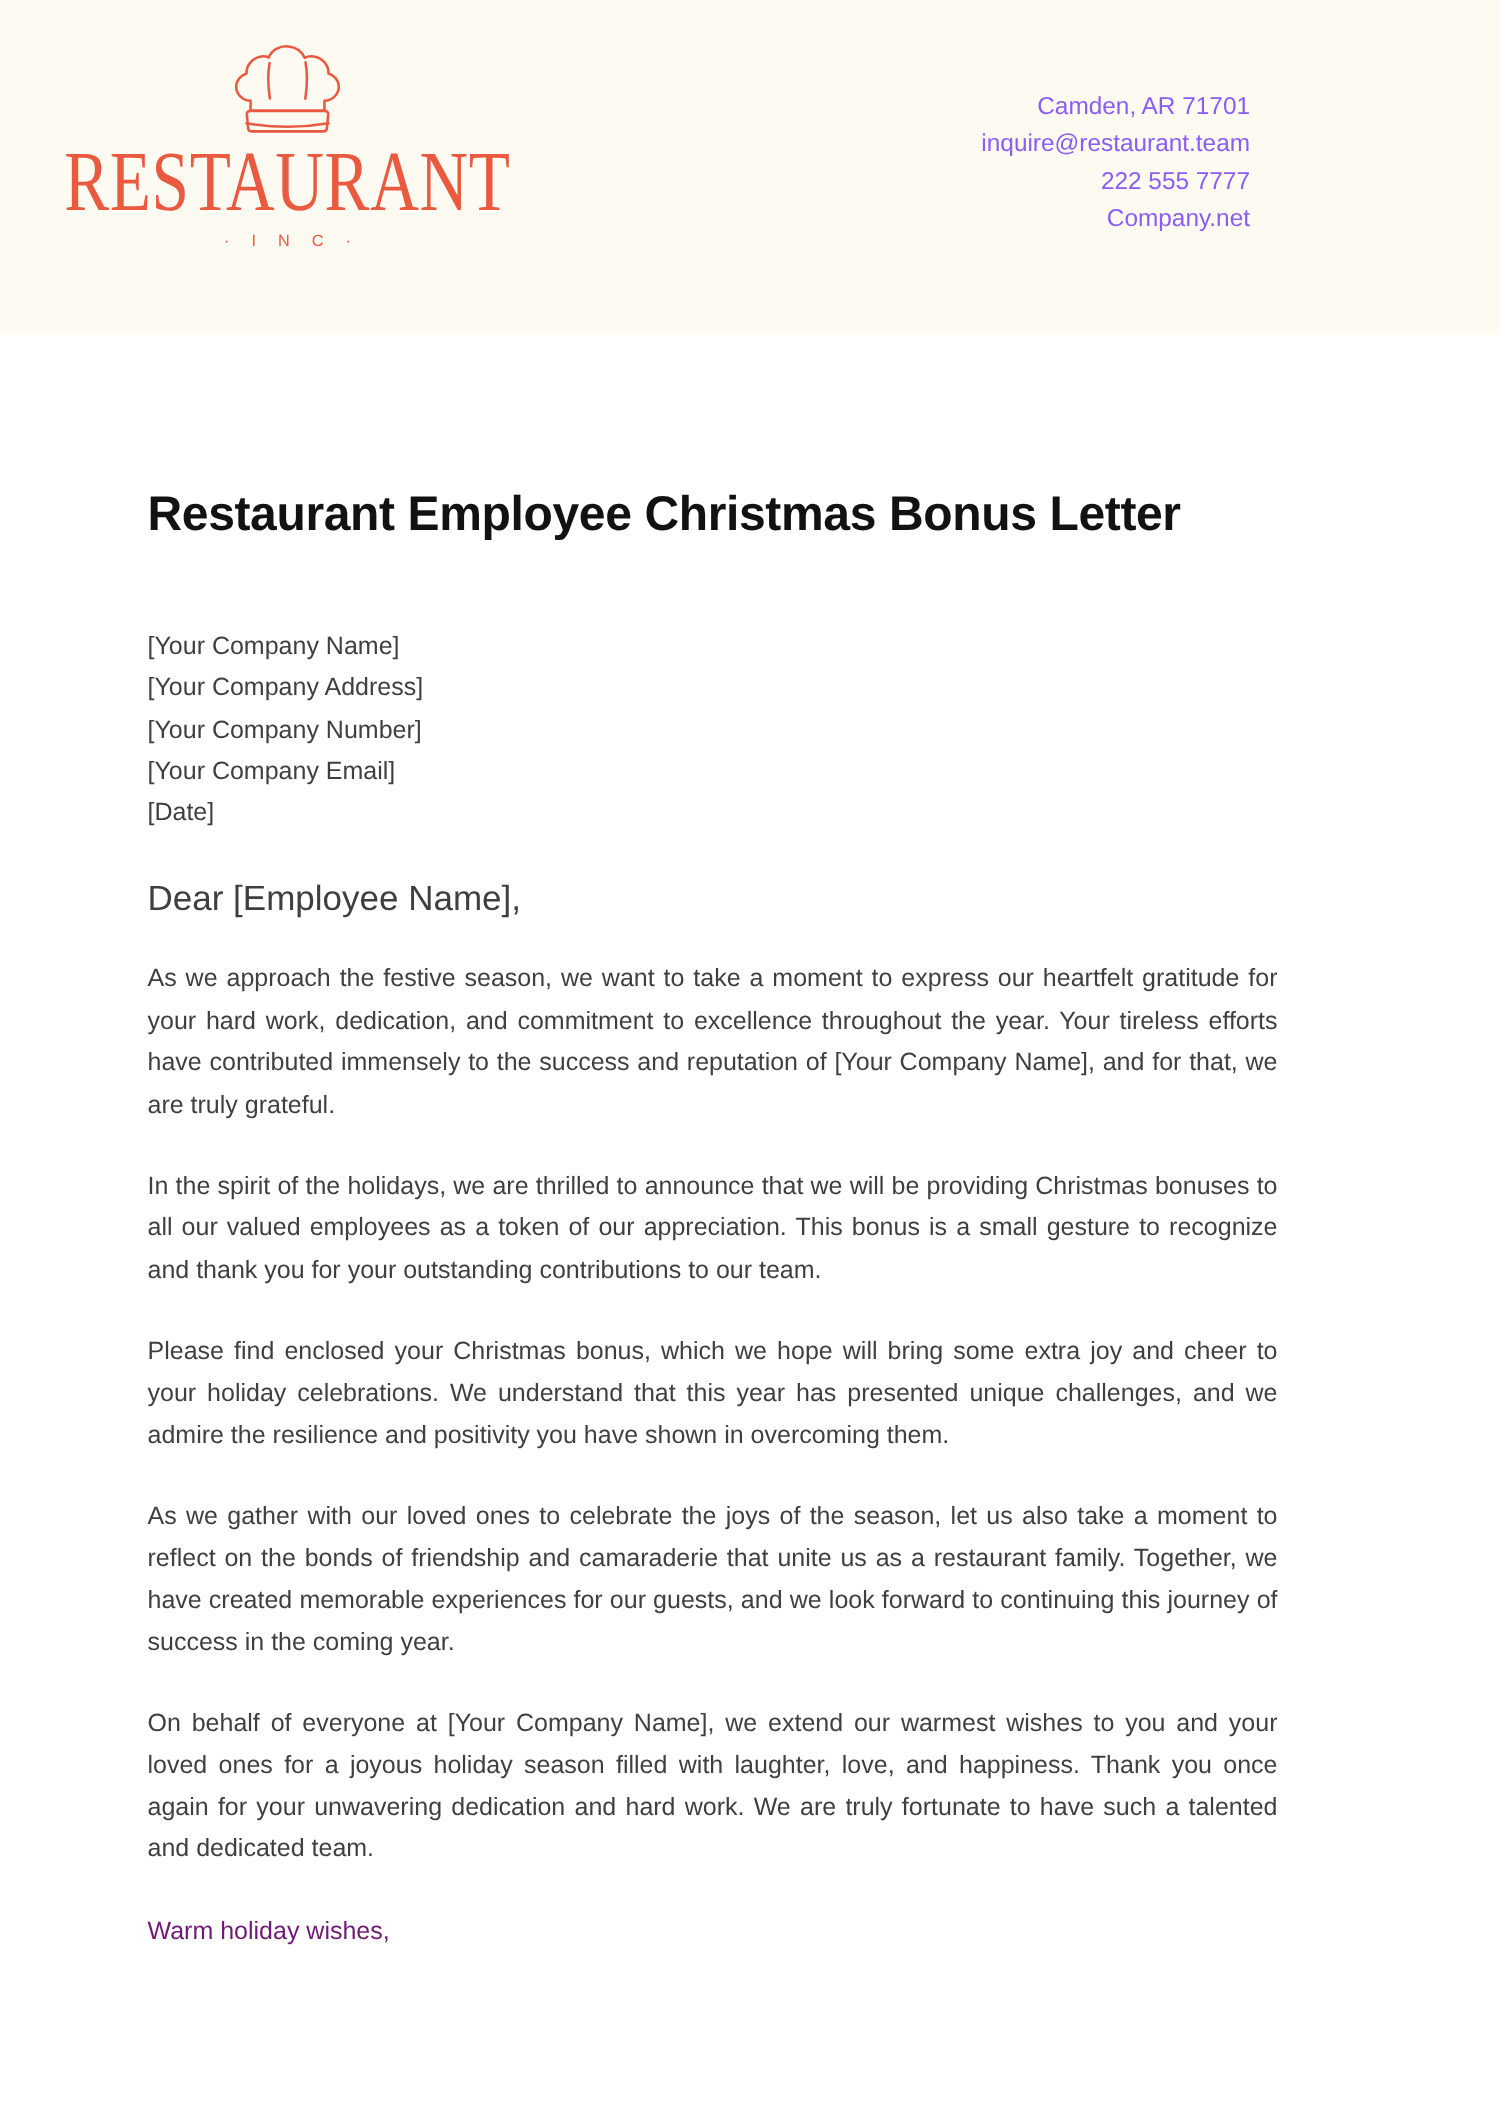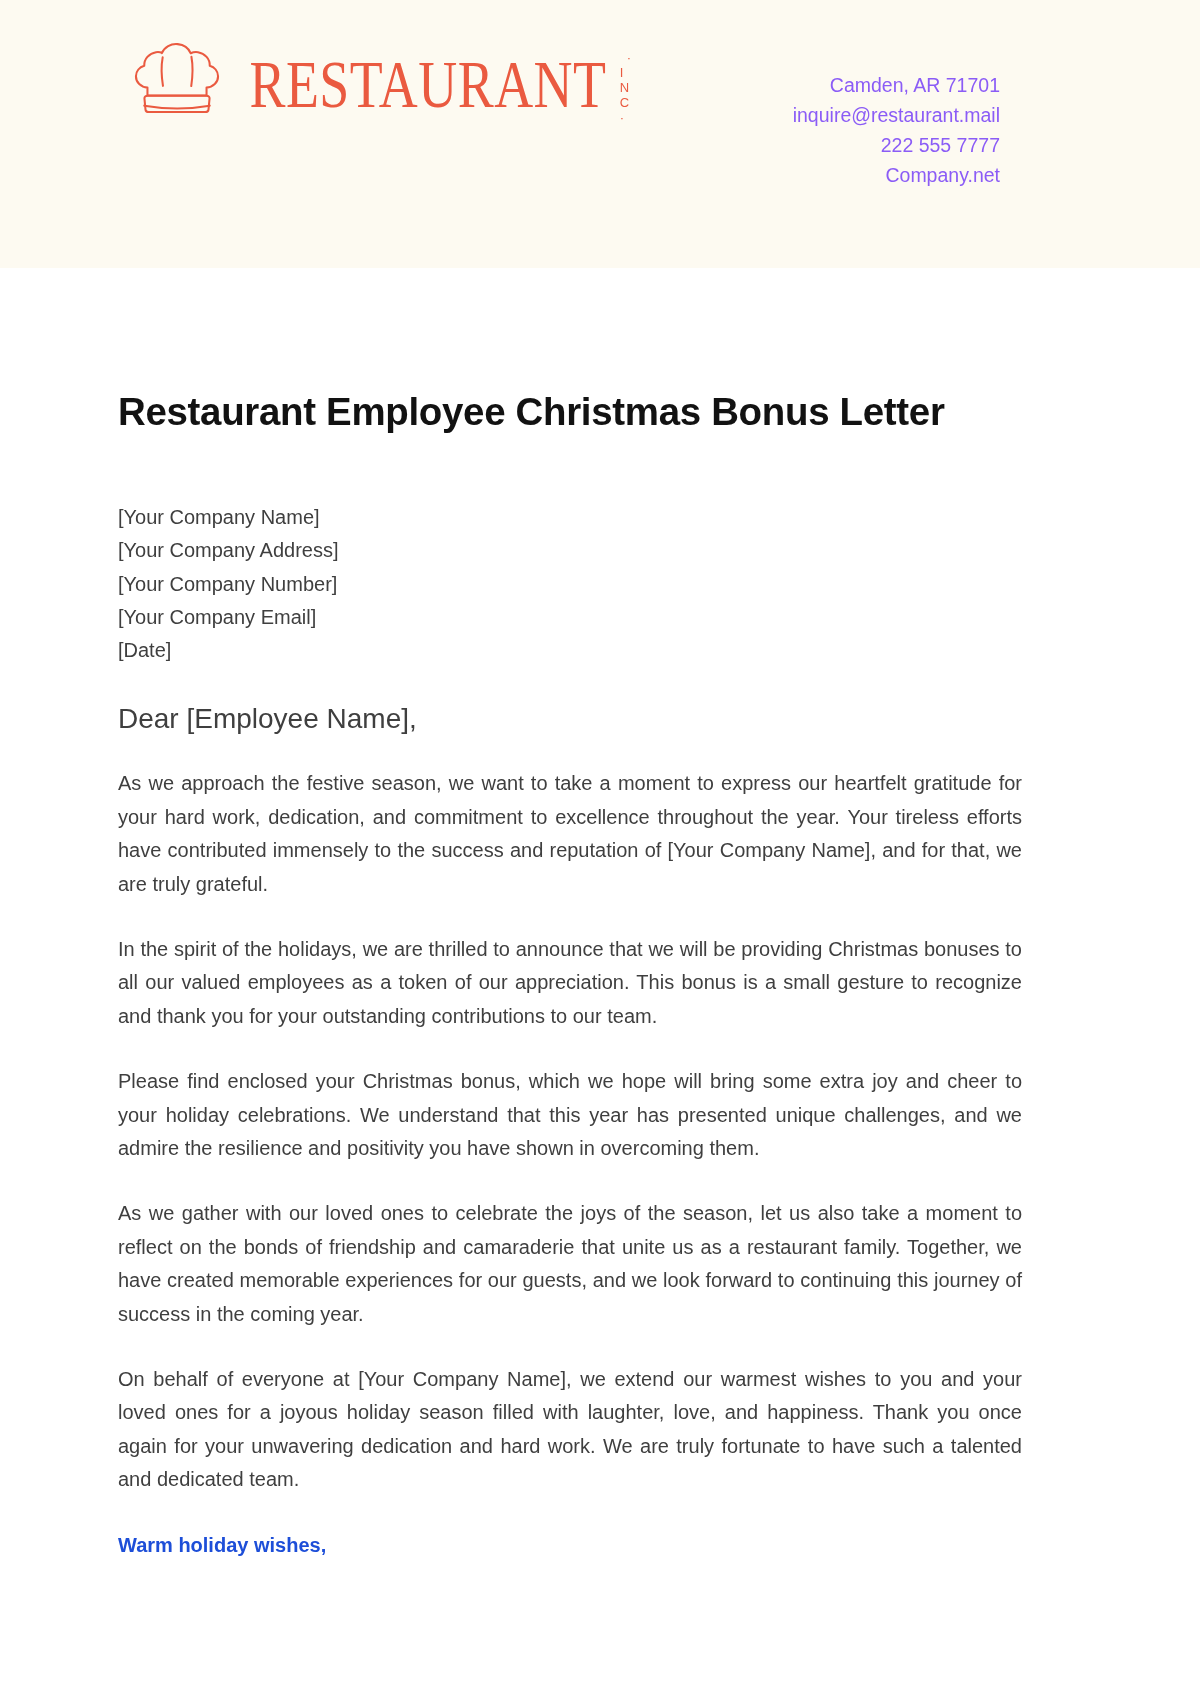--- a/index.html
+++ b/index.html
@@ -26,21 +26,21 @@
     display: flex;
     align-items: flex-start;
     justify-content: space-between;
   }
 
   .logo-block {
     margin-left: 118px;
     margin-top: 34px;
     width: 224px;
     display: flex;
-    flex-direction: row;
+    flex-direction: column;
     align-items: center;
   }
 
   .logo-hat {
     width: 118px;
     height: 78px;
     display: block;
   }
 
   .logo-wordmark {
@@ -117,24 +117,23 @@
     color: #3f3f3f;
     font-size: 20px;
     line-height: 33.4px;
     text-align: justify;
     text-justify: inter-word;
   }
   .para:first-of-type { margin-top: 32px; }
 
   .closing {
     margin-top: 32px;
-    color: #1d4ed8;
+    color: #701a75;
     font-size: 20px;
     line-height: 33.4px;
-    font-weight: bold;
   }
 </style>
 </head>
 <body>
 
 <header class="header-band">
 
   <div class="logo-block">
     <span>
       <svg class="logo-hat" viewBox="0 0 120 80" fill="none" stroke="#ea5a40" stroke-width="2.1" stroke-linecap="round" stroke-linejoin="round">
@@ -143,21 +142,21 @@
         <path d="M45.3 16.8c-1.6 8.6-1.2 19.6.3 29.2M74.8 16.2c1.6 8.8 1.3 20.1-.2 30"></path>
         <path d="M26.4 66.3c22.8 3.9 44.8 3.9 67.2 0"></path>
       </svg>
     </span>
     <div class="logo-wordmark">RESTAURANT</div>
     <div class="logo-inc">· I N C ·</div>
   </div>
 
   <div class="contact-block">
     <div class="contact-line">Camden, AR 71701</div>
-    <div class="contact-line">inquire@restaurant.mail</div>
+    <div class="contact-line">inquire@restaurant.team</div>
     <div class="contact-line">222 555 7777</div>
     <div class="contact-line">Company.net</div>
   </div>
 
 </header>
 
 <main class="doc">
 
   <h1 class="doc-title">Restaurant Employee Christmas Bonus Letter</h1>
 

